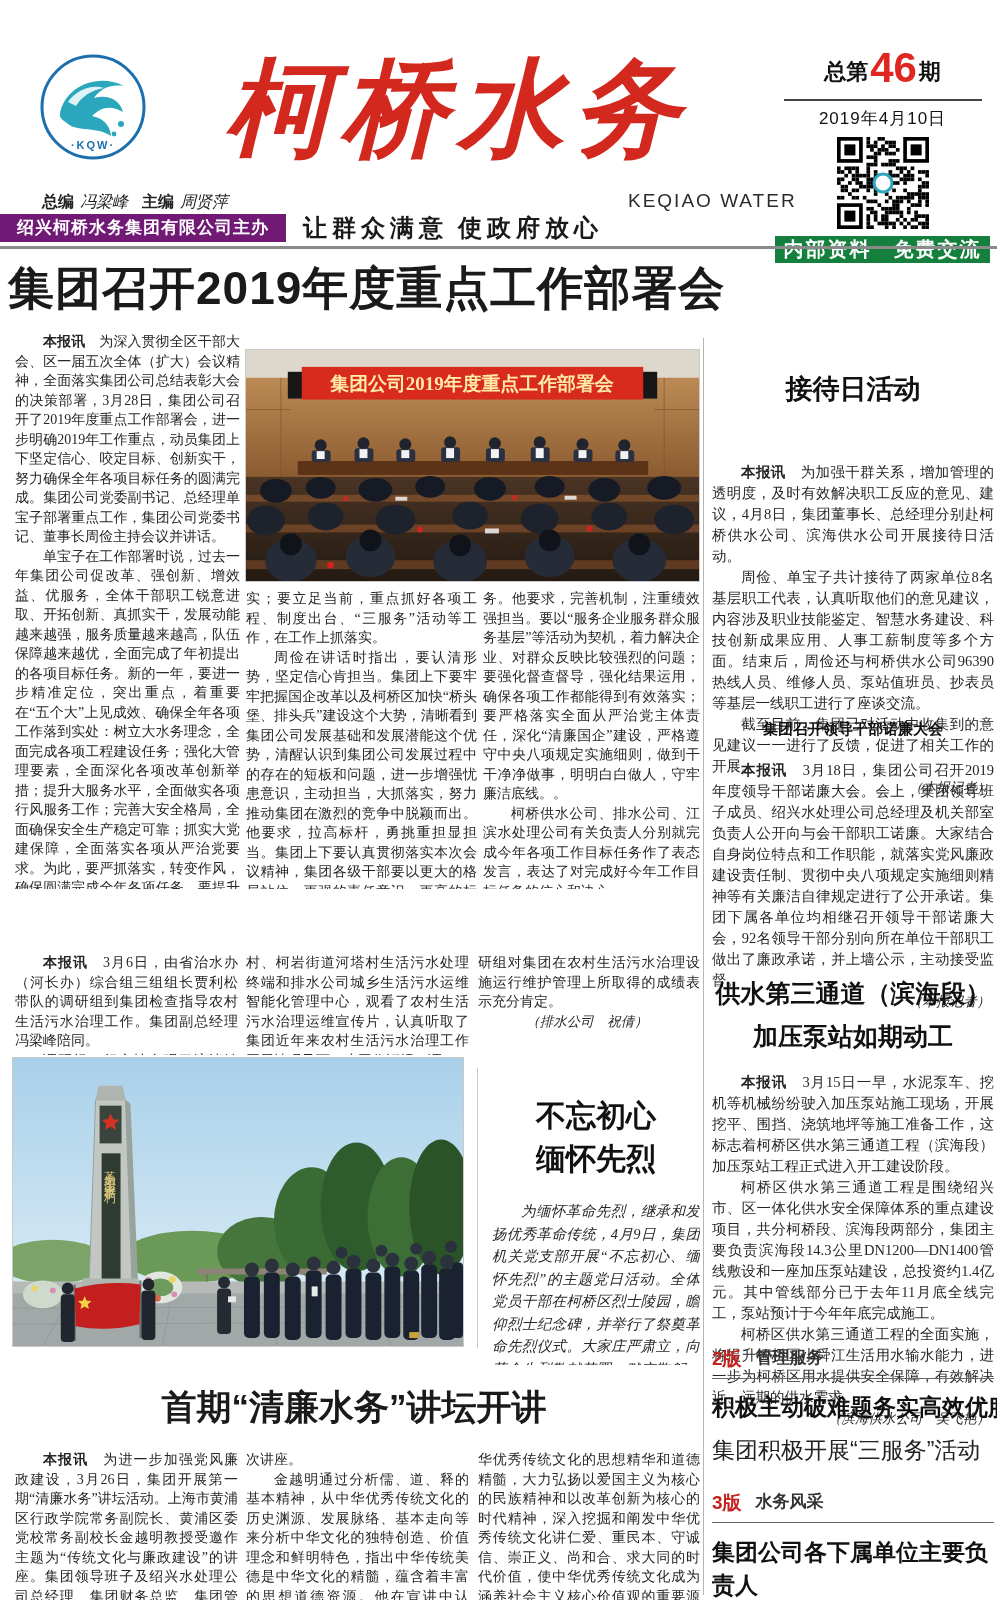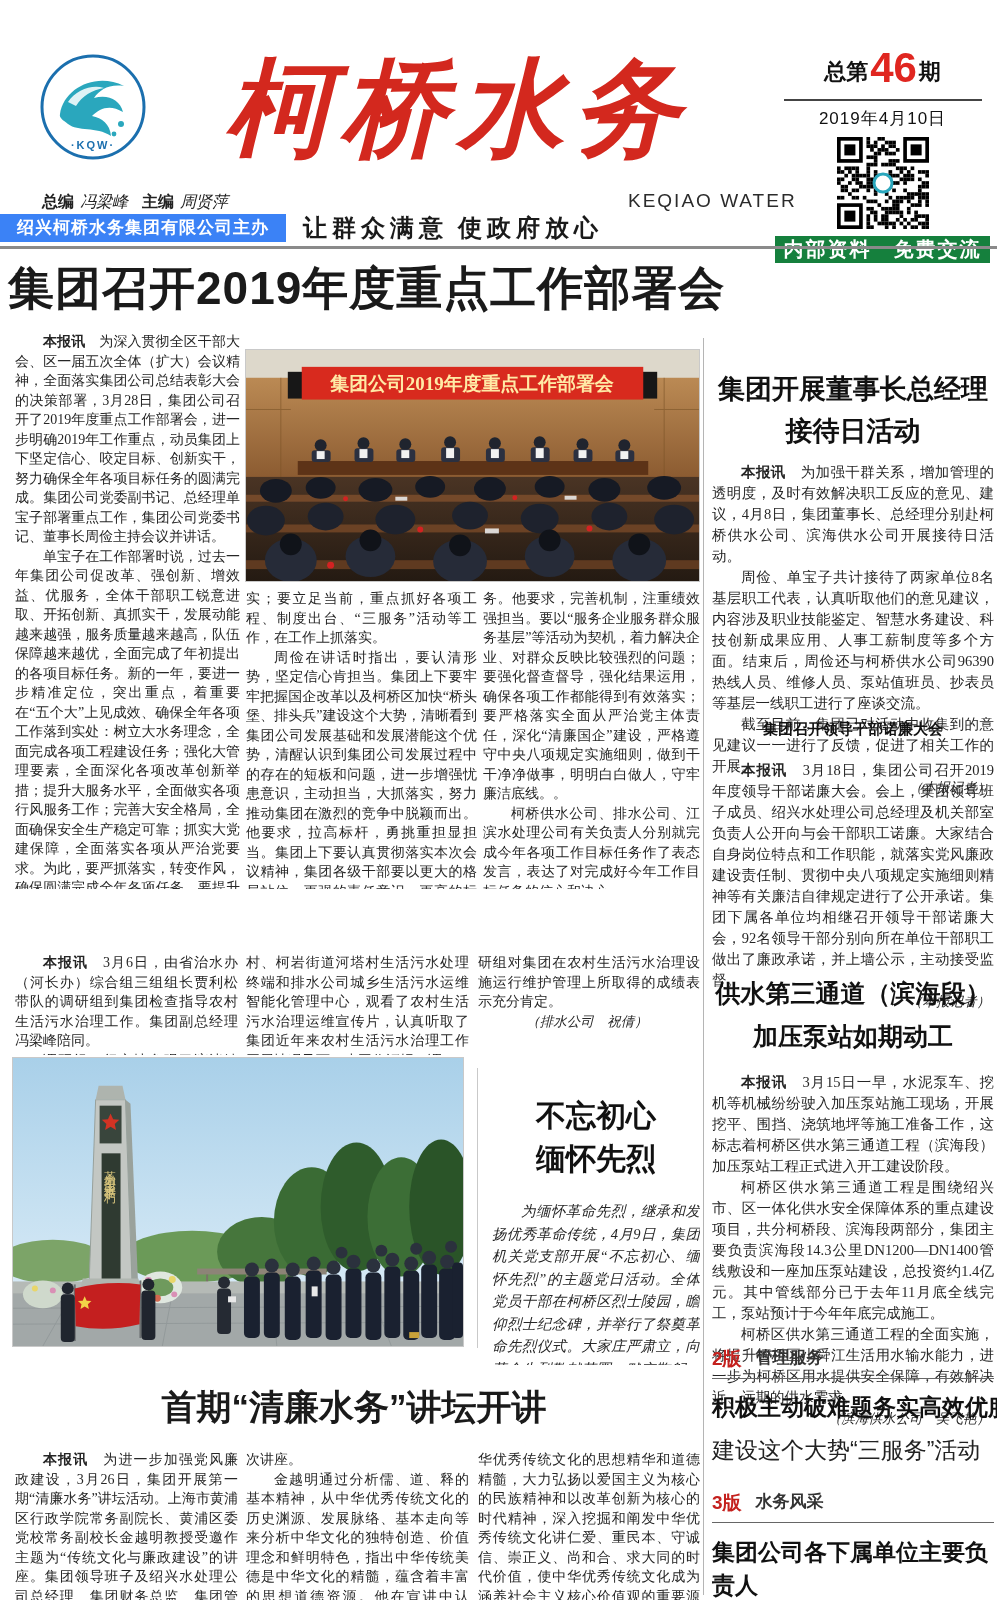--- a/index.html
+++ b/index.html
@@ -16,21 +16,21 @@
   .issue-line { font-size:22px; color:#111; font-weight:600; }
   .issue-line .num { font-size:42px; color:#e02620; font-weight:bold; vertical-align:-3px; padding:0 2px; }
   .issue-rule { border-top:2px solid #444; width:198px; margin:7px auto 6px; }
   .issue-date { font-size:17px; letter-spacing:1px; color:#111; }
   .qr { width:92px; height:92px; margin:7px auto 0; display:block; }
   .badge { margin-top:7px; height:27px; line-height:27px; background:#15803d; color:#fff;
            font-size:20px; font-weight:bold; letter-spacing:2px; }
   .editors { left:42px; top:192px; font-size:16px; color:#222; white-space:nowrap; }
   .editors .nm { font-family:"Liberation Serif","DejaVu Serif",serif; font-style:italic; padding:0 14px 0 6px; }
   .en-title { left:628px; top:190px; font-size:19px; letter-spacing:2px; color:#2b2b2b; font-weight:500; }
-  .org-bar { left:0; top:214px; width:286px; height:28px; background:#3b82f6; color:#fff; text-align:center;
+  .org-bar { left:0; top:214px; width:286px; height:28px; background:#701a75; color:#fff; text-align:center;
              line-height:28px; font-size:17px; font-weight:bold; letter-spacing:1px; }
   .slogans { left:303px; top:212px; width:300px; display:flex; justify-content:space-between;
              font-size:24px; font-weight:bold; letter-spacing:5px; white-space:nowrap; }
   .header-rule { left:0; top:246px; width:997px; height:3px; background:#8a8a8a; }
 
   
   .h-lead  { left:8px; top:258px;  width:692px; text-align:center; font-size:46px; font-weight:900; letter-spacing:1px; white-space:nowrap; }
   .h-water { left:8px; top:895px;  width:692px; text-align:center; font-size:33px; font-weight:900; white-space:nowrap; }
   .h-forum { left:8px; top:1384px; width:692px; text-align:center; font-size:35px; font-weight:900; white-space:nowrap; }
 
@@ -636,21 +636,20 @@
   </div>
   <div class="abs bt fcol2">
     <p class="noind">次讲座。</p>
     <p>金越明通过分析儒、道、释的基本精神，从中华优秀传统文化的历史渊源、发展脉络、基本走向等来分析中华文化的独特创造、价值理念和鲜明特色，指出中华传统美德是中华文化的精髓，蕴含着丰富的思想道德资源。他在宣讲中认为，领导干部应当认真汲取中</p>
   </div>
   <div class="abs bt fcol3">
     <p class="noind"><span>华优秀传统文化的思想精华和道德精髓，大力弘扬以爱国主义为核心的民族精神和以改革创新为核心的时代精神，深入挖掘和阐发中华优秀传统文化讲仁爱、重民本、守诚信、崇正义、尚和合、求大同的时代价值，使中华优秀传统文化成为涵养社会主义核心价值观的重要源泉。</span></p>
   </div>
 
   <div class="abs rt r-title r1t">
-    <div>集团开展董事长总经理</div>
     <div>接待日活动</div>
   </div>
   <div class="abs rt r-body r1b">
     <p><b class="wire">本报讯</b><span>　为加强干群关系，增加管理的透明度，及时有效解决职工反应的意见、建议，4月8日，集团董事长、总经理分别赴柯桥供水公司、滨海供水公司开展接待日活动。</span></p>
     <p>周俭、单宝子共计接待了两家单位8名基层职工代表，认真听取他们的意见建议，内容涉及职业技能鉴定、智慧水务建设、科技创新成果应用、人事工薪制度等多个方面。结束后，周俭还与柯桥供水公司96390热线人员、维修人员、泵站值班员、抄表员等基层一线职工进行了座谈交流。</p>
     <p>截至目前，集团已对活动中收集到的意见建议一一进行了反馈，促进了相关工作的开展。</p>
     <span class="sig">（本报记者）</span>
   </div>
 
   <div class="abs rt r-title r2t">集团召开领导干部诺廉大会</div>
@@ -670,21 +669,21 @@
     <span class="sig">（滨海供水公司　吴飞艳）</span>
   </div>
 
   <div class="abs rt idx">
     <div class="idx-head">
       <span class="idx-page">2版</span>
       <span class="idx-sec">管理服务</span>
     </div>
     <div class="idx-rule"></div>
     <div class="idx-l1">积极主动破难题务实高效优服务</div>
-    <div class="idx-l2">建设这个大势“三服务”活动</div>
+    <div class="idx-l2">集团积极开展“三服务”活动</div>
     <div class="idx-gap"></div>
     <div class="idx-head">
       <span class="idx-page">3版</span>
       <span class="idx-sec">水务风采</span>
     </div>
     <div class="idx-rule"></div>
     <div class="idx-l3">集团公司各下属单位主要负责人</div>
 
   </div>
 

